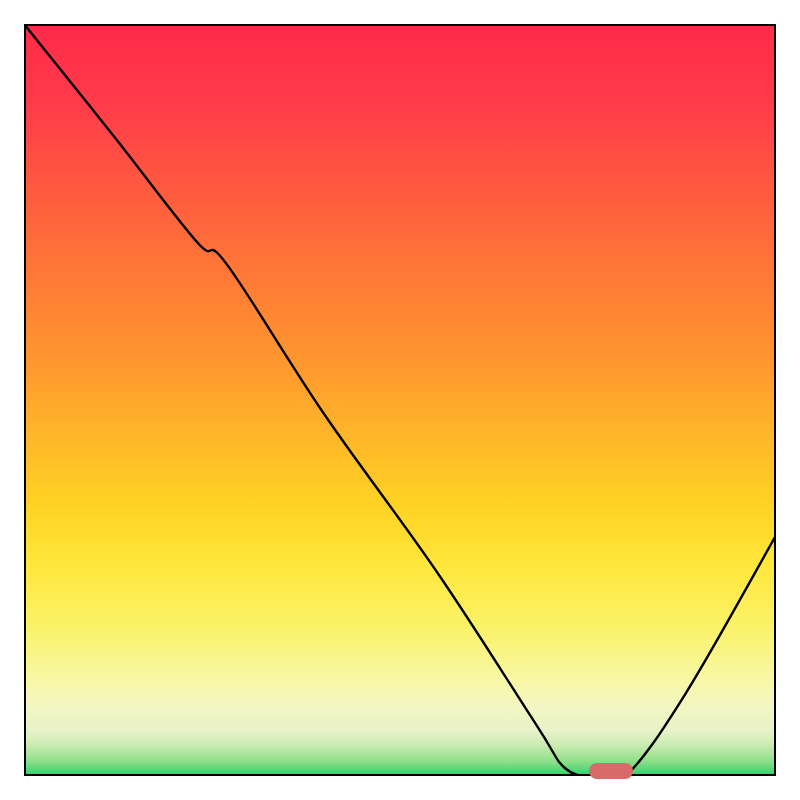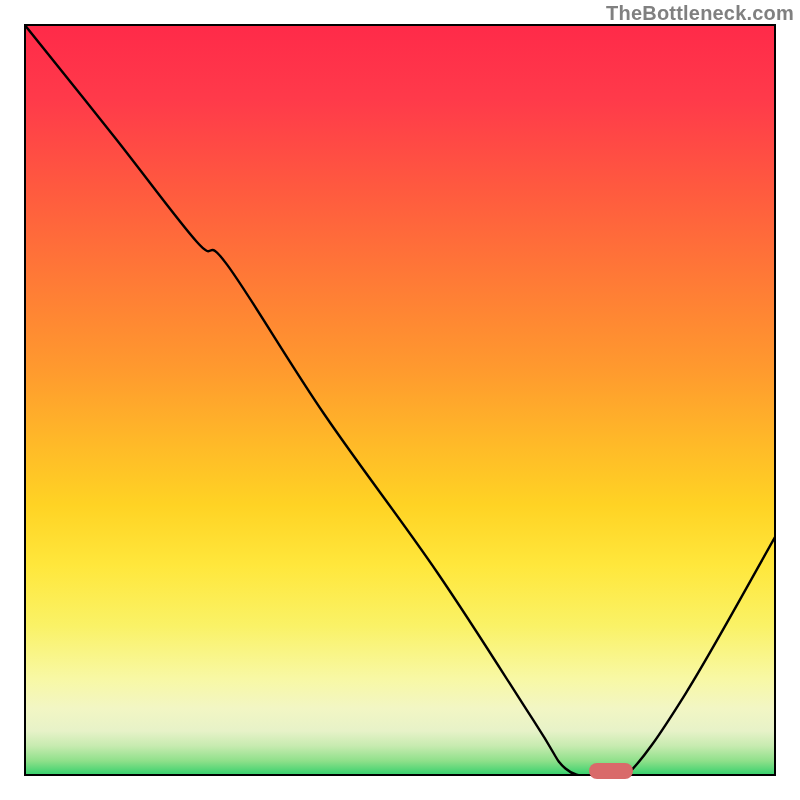--- a/index.html
+++ b/index.html
@@ -85,14 +85,13 @@
 
     <svg class="curve" viewBox="0 0 752 752" preserveAspectRatio="none">
       <path id="curve-path" fill="none" stroke="#000" stroke-width="2.4" stroke-linejoin="round" stroke-linecap="round" d="M 0 0 C 16.243199999999998 20.304000000000013, 59.10719999999999 73.54560000000006, 90.24 112.80000000000007 C 121.3728 152.05440000000007, 152.656 195.06880000000007, 172.96 218.08000000000004 C 193.264 241.09120000000001, 180.02880000000002 209.50719999999998, 203.04000000000002 240.64 C 226.05120000000002 271.77279999999996, 262.8992 335.54240000000004, 300.8 391.04 C 338.7008 446.5376, 375.6992 493.46240000000006, 413.6 548.96 C 451.5008 604.4576000000001, 488.34880000000004 664.1664000000001, 511.36 699.36 C 534.3712 734.5536, 530.6111999999999 735.0048, 541.4399999999999 744.48 C 552.2687999999999 753.9552, 560.6912 750.6464, 571.52 752 C 582.3488 753.3536, 585.3568 766.8896, 601.6 752 C 617.8432 737.1104, 634.688 712.5952, 661.76 669.28 C 688.832 625.9648, 735.7568 539.7856, 752 511.36"></path>
     </svg>
 
     <div class="frame"></div>
 
     <div class="marker" id="marker" style="left: 586.56px; top: 747.488px;"></div>
   </div>
 
-  <div class="watermark">TheBottleneck.com</div>
 </div>
 
 </body></html>

